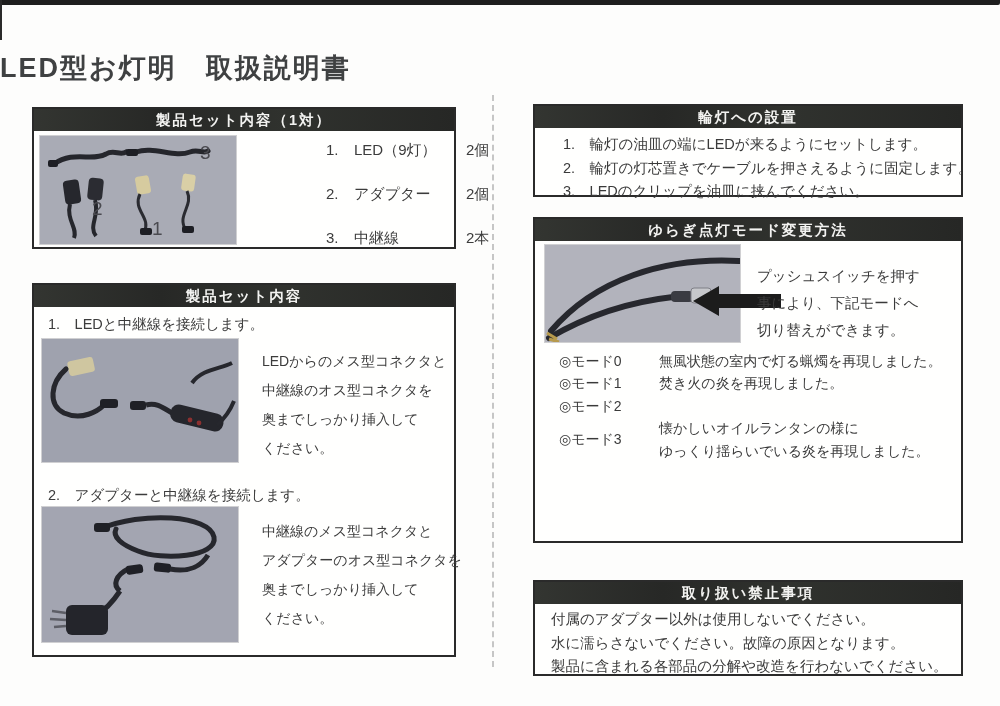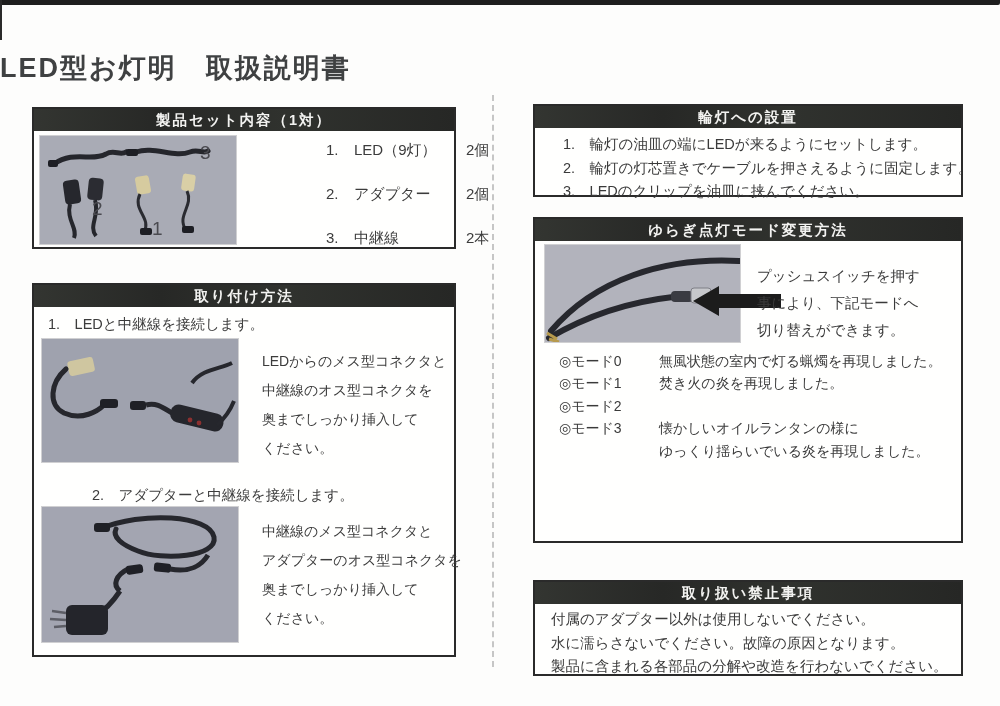--- a/index.html
+++ b/index.html
@@ -30,21 +30,21 @@
   .set-row .name { width:112px; }
   .photo-num { position:absolute; font-size:19px; color:#4a4a50; font-weight:500; }
 
   .step-label { position:absolute; font-size:14.5px; color:#3c3c3c; white-space:nowrap; }
   .step-desc { position:absolute; font-size:14px; color:#3c3c3c; line-height:29px; white-space:nowrap; }
 
   
   .ring-steps { position:absolute; left:28px; top:27px; font-size:14.5px; line-height:23.5px; white-space:nowrap; }
   .push-note { position:absolute; left:222px; top:44px; font-size:14.5px; line-height:27px; white-space:nowrap; }
   .mode-list { position:absolute; left:24px; top:131px; font-size:14px; }
-  .mode-row { display:flex; }
+  .mode-row { display:flex;align-items:center; }
   .mode-name { width:100px; white-space:nowrap; }
   .mode-desc div { line-height:22.4px; white-space:nowrap; }
   .mode-name { line-height:22.4px; }
   .prohibit-lines { position:absolute; left:16px; top:26px; font-size:14.5px; line-height:23.5px; white-space:nowrap; }
 
   .big-arrow { position:absolute; }
 </style>
 </head>
 <body>
 
@@ -95,21 +95,21 @@
       </div>
       <div class="set-row">
         <span class="num">3.</span>
         <span class="name">中継線</span>
         <span class="qty">2本</span>
       </div>
     </div>
   </div>
 
   <div class="box" style="left:32px; top:283px; width:424px; height:374px;">
-    <div class="box-header">取り付け方法</div>
+    <div class="box-header">製品セット内容</div>
 
     <div class="step-label" style="left:14px; top:30px;">1.　LEDと中継線を接続します。</div>
 
     <div class="photo" style="left:8px; top:54px; width:196px; height:123px; background:#9fa2ae;">
       <svg width="196" height="123" viewBox="0 0 196 123">
         <rect x="26" y="20" width="26" height="15" rx="3" fill="#cfc6a0" transform="rotate(-12 39 27)"></rect>
         <path d="M24,30 C8,44 6,66 22,74 C40,82 56,72 62,66" stroke="#26272d" stroke-width="5" fill="none" stroke-linecap="round"></path>
         <rect x="58" y="60" width="18" height="9" rx="3" fill="#1f2026"></rect>
         <rect x="88" y="62" width="16" height="9" rx="3" fill="#1f2026"></rect>
         <path d="M104,66 C118,62 126,74 138,78" stroke="#26272d" stroke-width="5" fill="none"></path>
@@ -121,21 +121,21 @@
       </svg>
     </div>
 
     <div class="step-desc" style="left:228px; top:62px;">
       <div>LEDからのメス型コネクタと</div>
       <div>中継線のオス型コネクタを</div>
       <div>奥までしっかり挿入して</div>
       <div>ください。</div>
     </div>
 
-    <div class="step-label" style="left:14px; top:201px;margin-left:44px;">2.　アダプターと中継線を接続します。</div>
+    <div class="step-label" style="left:14px; top:201px;">2.　アダプターと中継線を接続します。</div>
 
     <div class="photo" style="left:8px; top:222px; width:196px; height:135px; background:#a3a5b1;">
       <svg width="196" height="135" viewBox="0 0 196 135">
         <path d="M58,22 C100,4 168,8 172,30 C176,50 120,54 96,44 C80,38 70,30 74,22" stroke="#26272d" stroke-width="5" fill="none" stroke-linecap="round"></path>
         <rect x="52" y="16" width="16" height="9" rx="3" fill="#1f2026"></rect>
         <path d="M86,62 C74,68 70,78 78,84" stroke="#26272d" stroke-width="5" fill="none"></path>
         <rect x="84" y="58" width="17" height="9" rx="3" fill="#1f2026" transform="rotate(-8 92 62)"></rect>
         <rect x="112" y="56" width="17" height="9" rx="3" fill="#1f2026" transform="rotate(6 120 60)"></rect>
         <path d="M128,62 C148,66 160,58 166,48" stroke="#26272d" stroke-width="5" fill="none"></path>
         <path d="M78,84 C70,96 62,104 54,108" stroke="#26272d" stroke-width="5" fill="none"></path>

